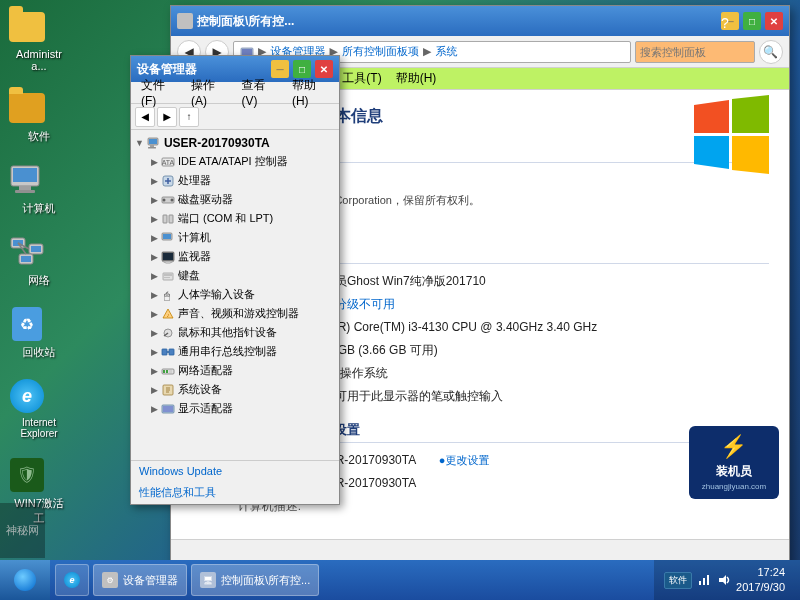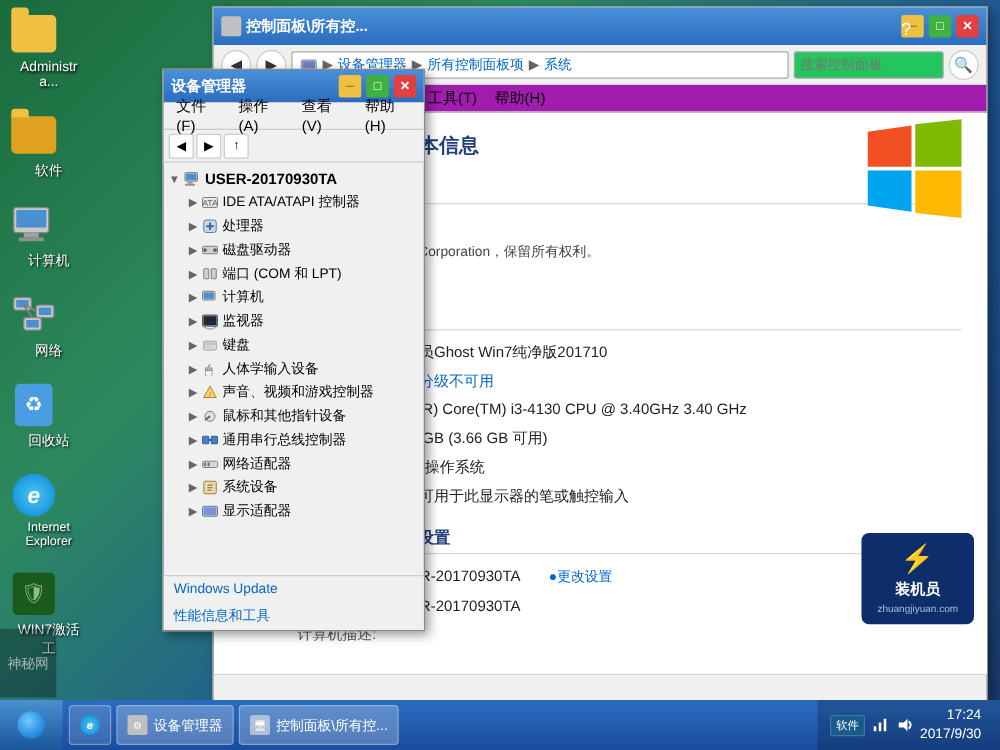--- a/index.html
+++ b/index.html
@@ -370,26 +370,26 @@
     }
     .breadcrumb-sep { color: #666; }
     .breadcrumb-link { color: #0066cc; cursor: pointer; }
     .search-box {
       width: 120px;
       height: 22px;
       border: 1px solid #aaa;
       border-radius: 2px;
       padding: 0 4px;
       font-size: 11px;
-      background: #22c55e;
+      background: #fdba74;
     }
 
     .cp-menubar {
       height: 22px;
-      background: #a21caf;
+      background: #bef264;
       border-bottom: 1px solid #d0d0d0;
       display: flex;
       align-items: center;
       padding: 0 4px;
       gap: 2px;
     }
 
     .cp-body {
       display: flex;
       height: calc(100% - 30px - 32px - 22px - 30px);

